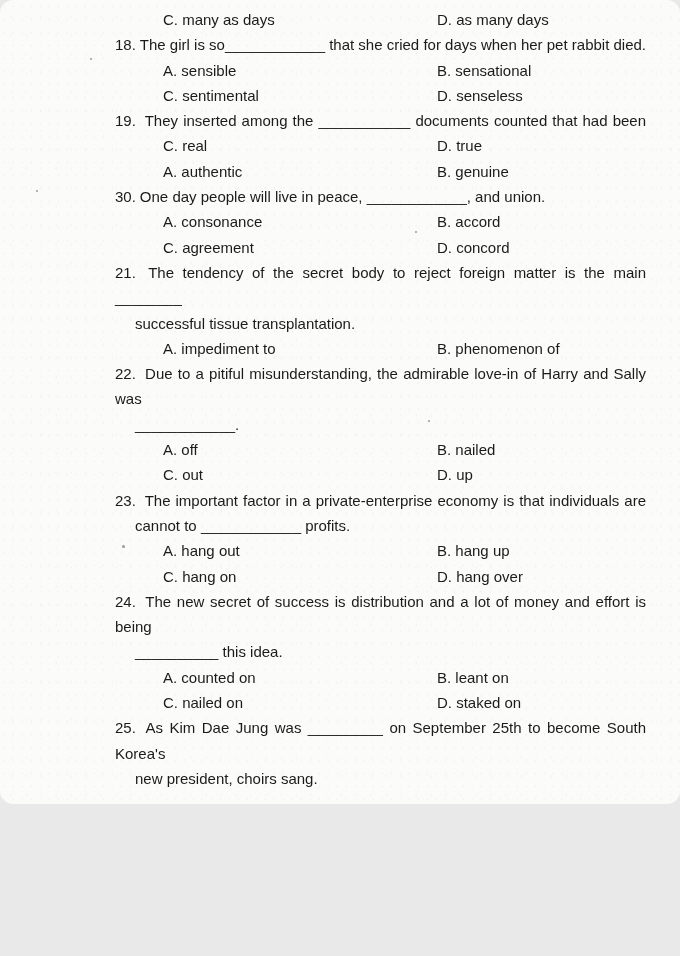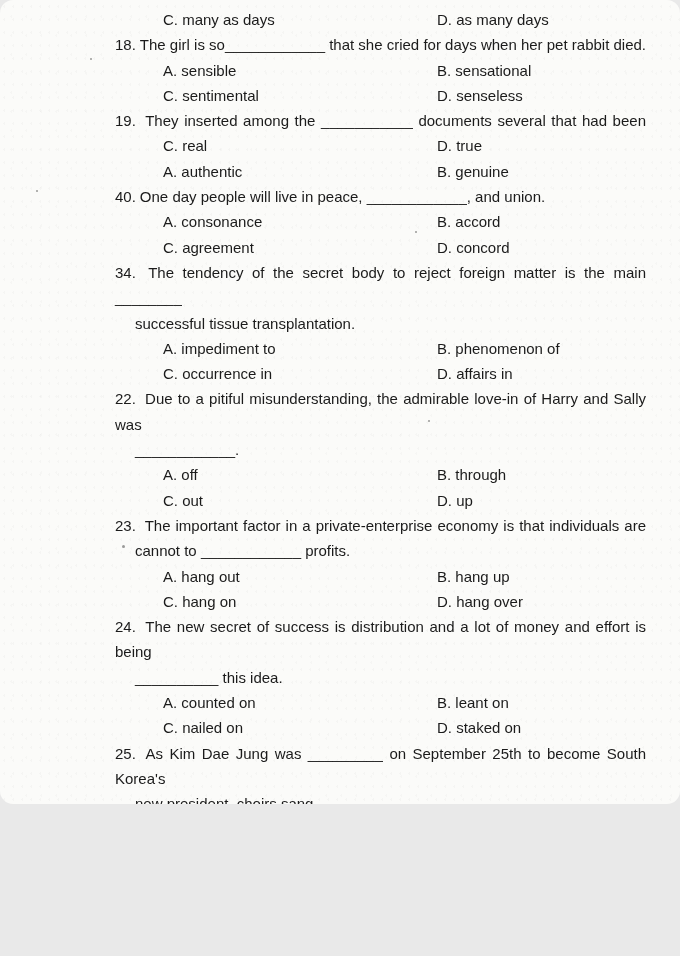--- a/index.html
+++ b/index.html
@@ -57,71 +57,67 @@
       </div>
       <div class="opt-row">
         <span class="col-a">C. sentimental</span>
         <span class="col-b">D. senseless</span>
       </div>
     </div>
 
     <div>
       <div class="qline jl">
         <span class="qnum">19.</span>
-        <span>They inserted among the ___________ documents several that had been</span>
+        <span>They inserted among the ___________ documents counted that had been</span>
       </div>
       <div class="opt-row">
         <span class="col-a">C. real</span>
         <span class="col-b">D. true</span>
       </div>
       <div class="opt-row">
         <span class="col-a">A. authentic</span>
         <span class="col-b">B. genuine</span>
       </div>
     </div>
 
     <div>
       <div class="qline">
-        <span class="qnum">40.</span><span>One day people will live in peace, ____________, and union.</span>
+        <span class="qnum">30.</span><span>One day people will live in peace, ____________, and union.</span>
       </div>
       <div class="opt-row">
         <span class="col-a">A. consonance</span>
         <span class="col-b">B. accord</span>
       </div>
       <div class="opt-row">
         <span class="col-a">C. agreement</span>
         <span class="col-b">D. concord</span>
       </div>
     </div>
 
     <div>
       <div class="qline jl">
-        <span class="qnum">34.</span>
+        <span class="qnum">21.</span>
         <span>The tendency of the secret body to reject foreign matter is the main ________</span>
       </div>
       <div class="cont">successful tissue transplantation.</div>
       <div class="opt-row">
         <span class="col-a">A. impediment to</span>
         <span class="col-b">B. phenomenon of</span>
-      </div>
-      <div class="opt-row">
-        <span class="col-a">C. occurrence in</span>
-        <span class="col-b">D. affairs in</span>
       </div>
     </div>
 
     <div>
       <div class="qline jl">
         <span class="qnum">22.</span>
         <span>Due to a pitiful misunderstanding, the admirable love-in of Harry and Sally was</span>
       </div>
       <div class="cont">____________.</div>
       <div class="opt-row">
         <span class="col-a">A. off</span>
-        <span class="col-b">B. through</span>
+        <span class="col-b">B. nailed</span>
       </div>
       <div class="opt-row">
         <span class="col-a">C. out</span>
         <span class="col-b">D. up</span>
       </div>
     </div>
 
     <div>
       <div class="qline jl">
         <span class="qnum">23.</span>

